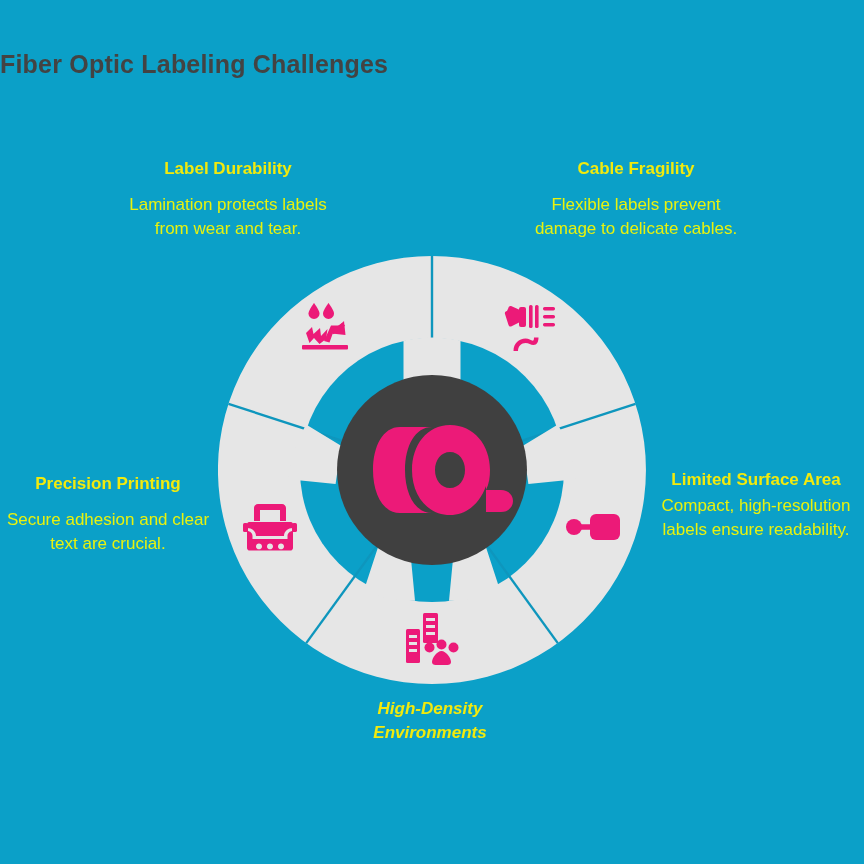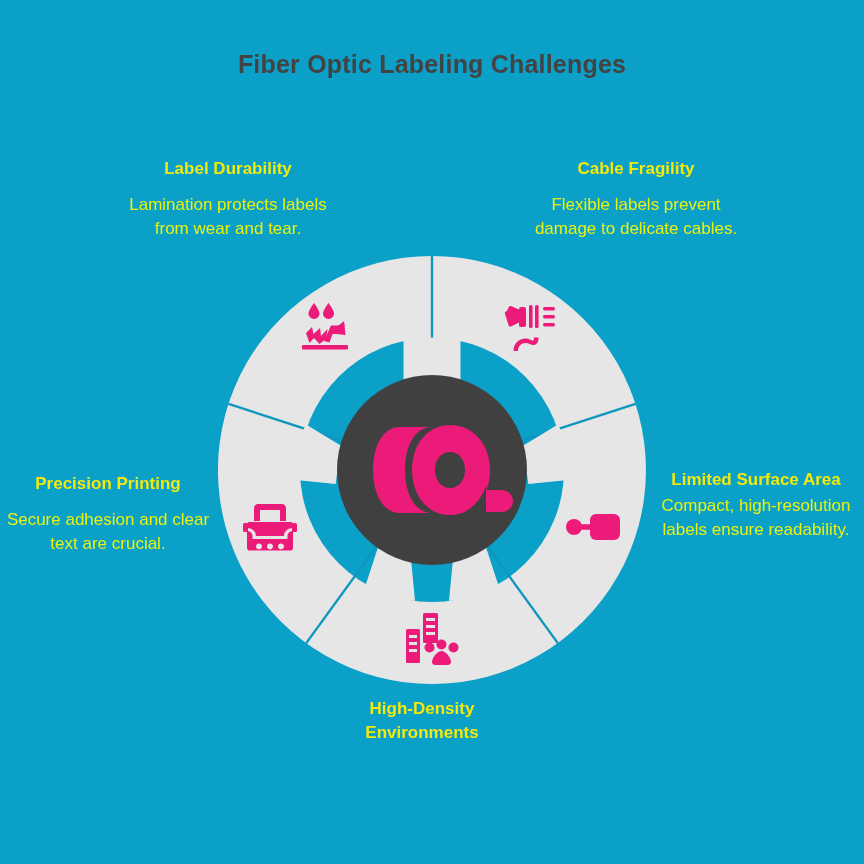--- a/index.html
+++ b/index.html
@@ -19,21 +19,21 @@
     left: 0;
     top: 0;
     width: 864px;
     height: 864px;
   }
   .title {
     position: absolute;
     left: 0;
     top: 50px;
     width: 864px;
-    text-align: center;
+    text-align: left;
     font-size: 25px;
     font-weight: bold;
     color: #434343;
     letter-spacing: 0.2px;
   }
   .block {
     position: absolute;
     text-align: center;
     color: #f2ea0d;
   }
@@ -50,21 +50,21 @@
     color: #e9f20d;
     margin-top: 12px;
   }
   .block.tight .body { margin-top: 2px; }
 
   
   #block-label-durability   { left: 120px;  top: 157px; width: 216px; }
   #block-cable-fragility    { left: 528px;  top: 157px; width: 216px; }
   #block-precision-printing { left: 2px;    top: 472px; width: 212px; }
   #block-limited-surface    { left: 652px;  top: 468px; width: 208px; }
-  #block-high-density       { left: 316px;  top: 697px; width: 212px; }
+  #block-high-density       { left: 324px;  top: 697px; width: 212px; font-style: italic; }
 
   .ring-wrap {
     position: absolute;
     left: 218px;
     top: 256px;
     width: 428px;
     height: 428px;
   }
   .ring-wrap svg { display: block; }
 

